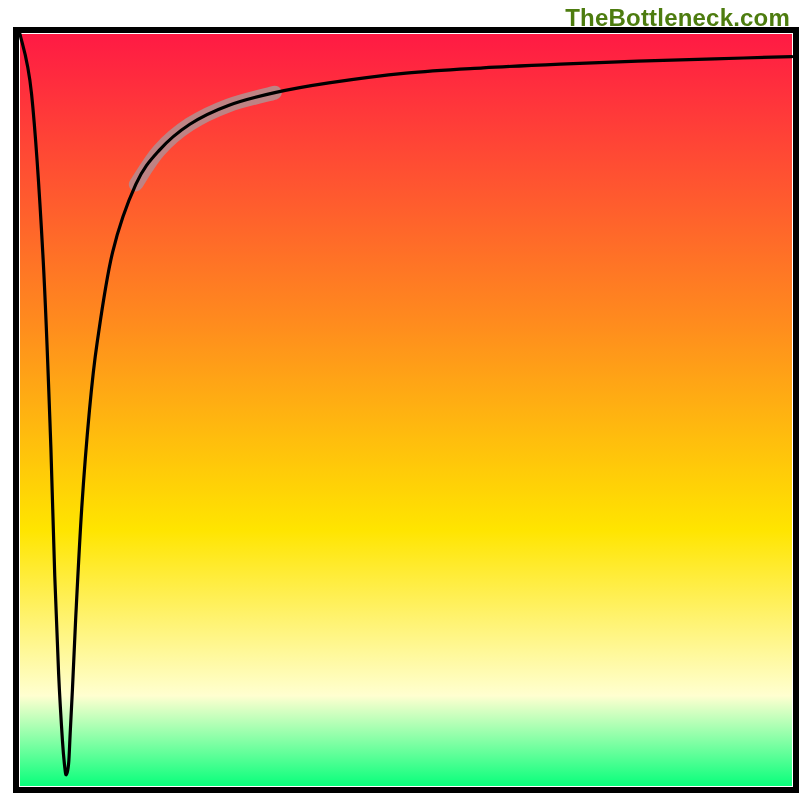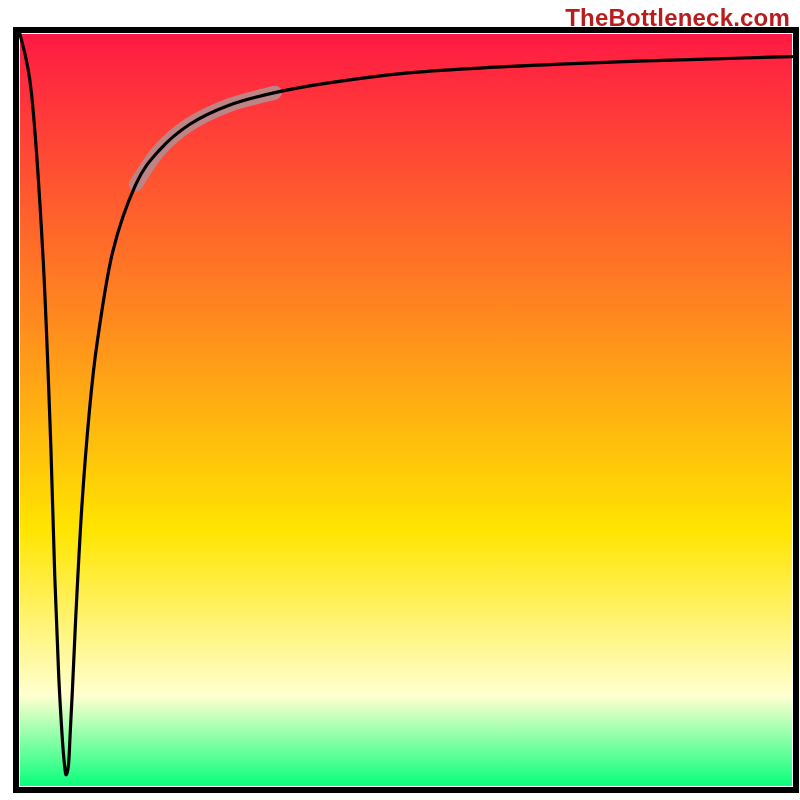--- a/index.html
+++ b/index.html
@@ -15,21 +15,21 @@
     position: relative;
     width: 800px;
     height: 800px;
   }
   .watermark {
     position: absolute;
     top: 4px;
     right: 10px;
     font-size: 24px;
     font-weight: 600;
-    color: #b91c1c;
+    color: #4d7c0f;
     letter-spacing: 0.2px;
     user-select: none;
   }
   svg {
     display: block;
   }
 </style>
 </head>
 <body>
 

